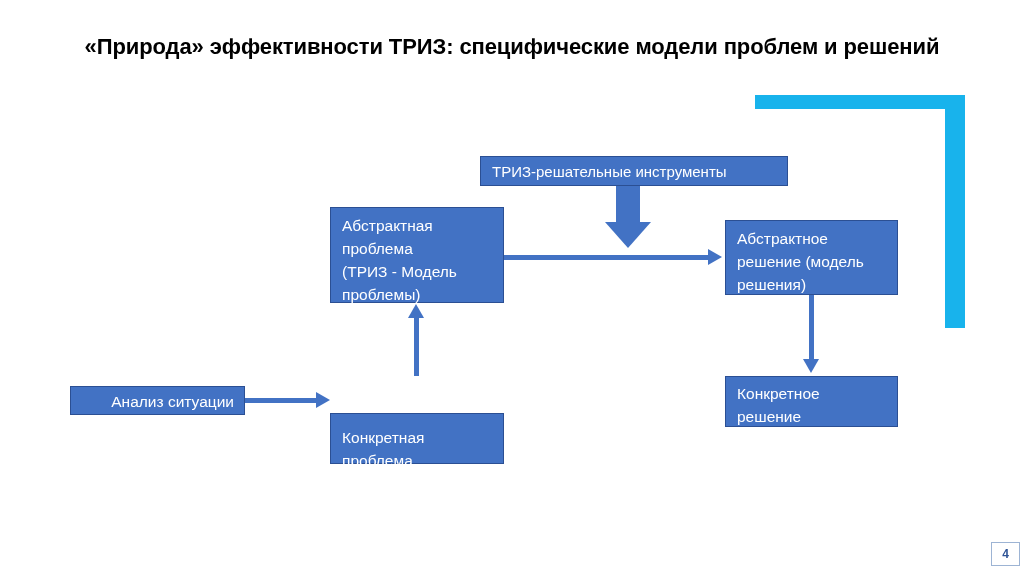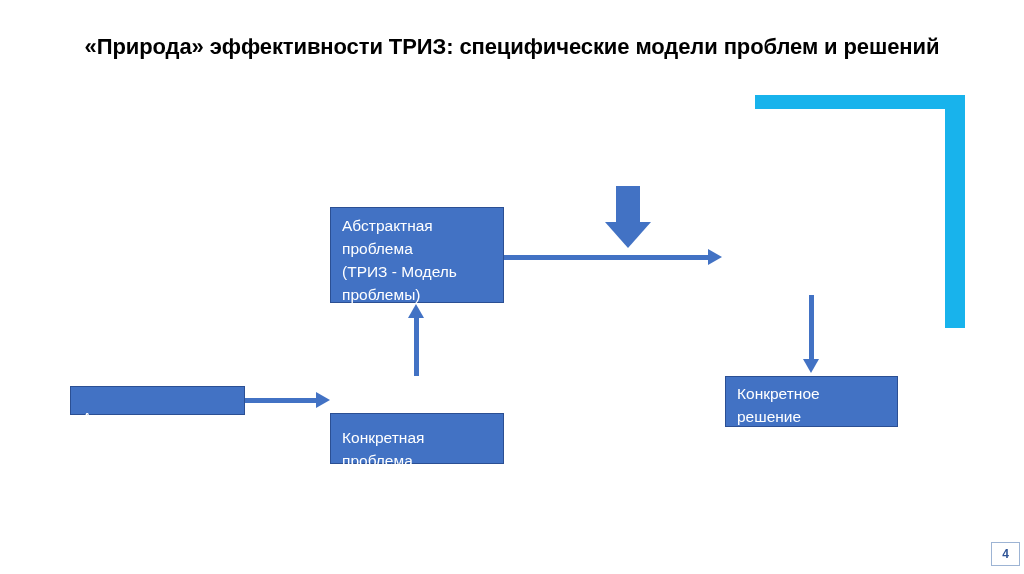--- a/index.html
+++ b/index.html
@@ -81,21 +81,22 @@
     top: 220px;
     width: 173px;
     height: 75px;
     padding-top: 6px;
   }
   #box-situation-analysis {
     left: 70px;
     top: 386px;
     width: 175px;
     height: 29px;
-    padding-top: 19px;
+    padding-top: 3px;
+    text-align: right;
   }
   #box-concrete-problem {
     left: 330px;
     top: 376px;
     width: 174px;
     height: 51px;
     padding-top: 12px;
     margin-top: 37px;
   }
   #box-concrete-solution {
@@ -227,26 +228,30 @@
 
   <div id="conn-right-shaft" class="conn"></div>
   <div id="conn-right-head" class="arrowhead"></div>
 
   <div id="conn-down-shaft" class="conn"></div>
   <div id="conn-down-head" class="arrowhead"></div>
 
   <div id="conn-block-shaft" class="conn"></div>
   <div id="conn-block-head" class="arrowhead"></div>
 
+  <div id="box-triz-tools" class="box">ТРИЗ-решательные инструменты</div>
 
   <div id="box-abstract-problem" class="box">Абстрактная
 проблема
 (ТРИЗ - Модель
 проблемы)</div>
 
+  <div id="box-abstract-solution" class="box">Абстрактное
+решение (модель
+решения)</div>
 
   <div id="box-situation-analysis" class="box">Анализ ситуации</div>
 
   <div id="box-concrete-problem" class="box">Конкретная
 проблема</div>
 
   <div id="box-concrete-solution" class="box">Конкретное
 решение</div>
 
   <div id="page-number-box">4</div>

